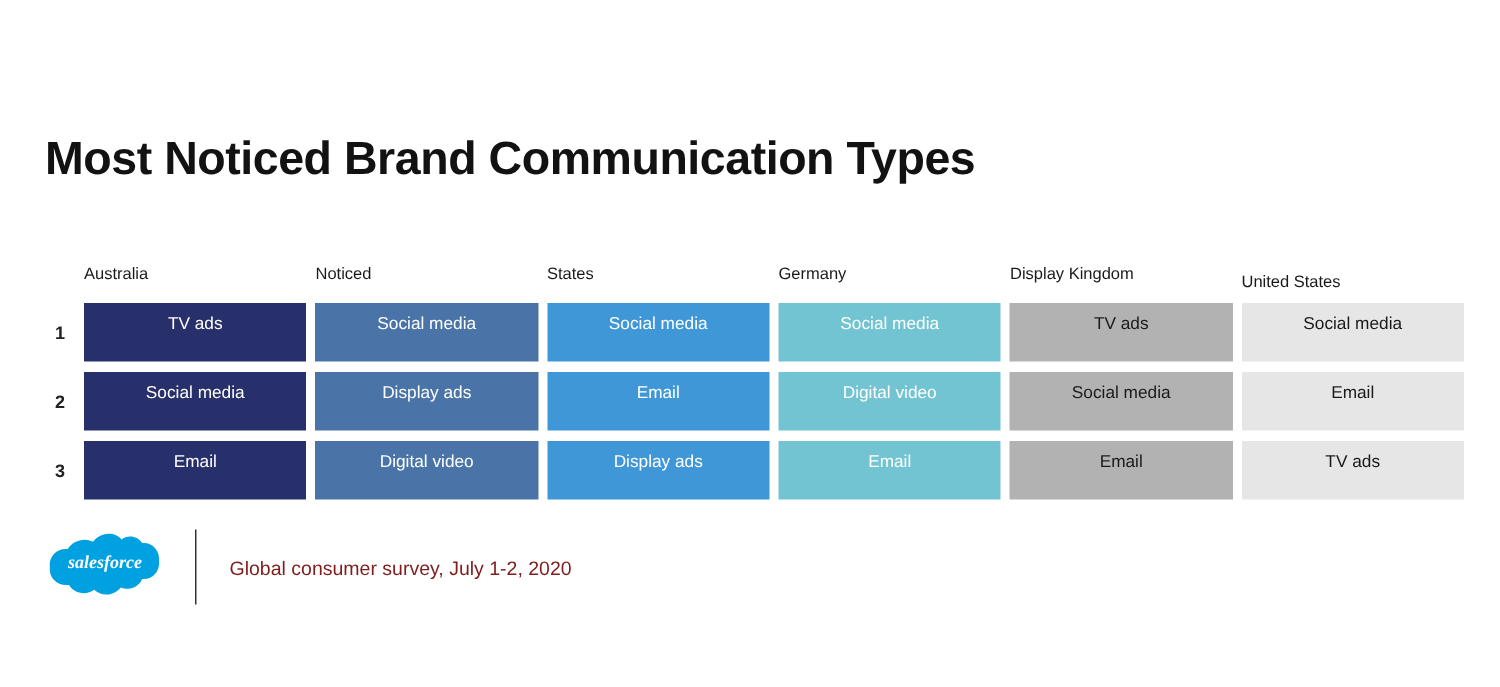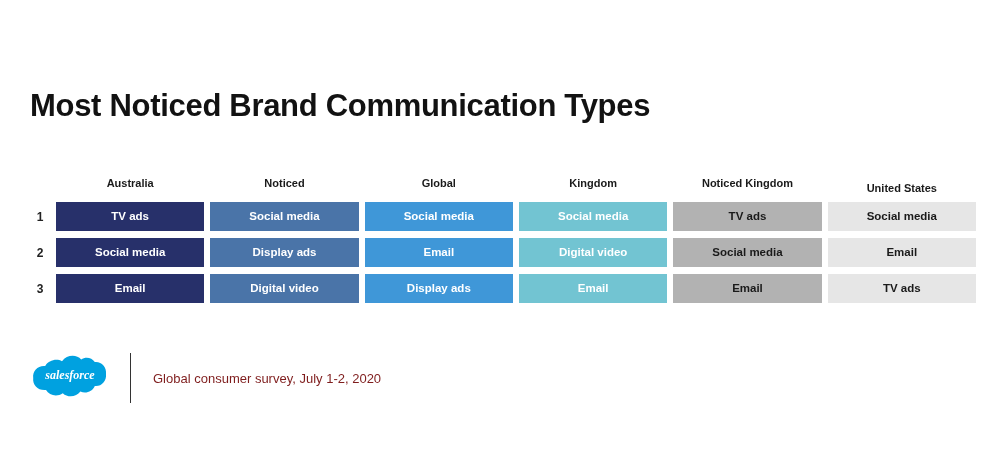--- a/index.html
+++ b/index.html
@@ -47,41 +47,40 @@
     flex: 0 0 32px;
     text-align: center;
     font-size: 12px;
     font-weight: 700;
     color: #222222;
   }
 
   .col-header {
     flex: 1 1 0;
     margin-right: 6px;
-    text-align: center;
     font-size: 11px;
-    font-weight: 700;
+    font-weight: 400;
     color: #1a1a1a;
     white-space: nowrap;
   }
   .col-header:last-child { margin-right: 0; margin-top: 10px; }
 
   .header-row { margin-bottom: 8px; }
 
   .data-row { margin-bottom: 7px; }
   .data-row:last-child { margin-bottom: 0; }
 
   .cell {
     flex: 1 1 0;
     margin-right: 6px;
-    height: 29px;
+    height: 39px;
     line-height: 29px;
     text-align: center;
     font-size: 11.5px;
-    font-weight: 700;
+    font-weight: 400;
     white-space: nowrap;
     overflow: hidden;
   }
   .cell:last-child { margin-right: 0; }
 
   
   #footer {
     position: absolute;
     left: 30px;
     top: 350px;
@@ -111,23 +110,23 @@
 <body style="background: rgb(255, 255, 255);">
 
 <div id="page-title">Most Noticed Brand Communication Types</div>
 
 <div id="matrix">
 
   <div class="header-row">
     <div class="rank-gutter"></div>
     <div class="col-header">Australia</div>
     <div class="col-header">Noticed</div>
-    <div class="col-header">Global</div>
-    <div class="col-header">Kingdom</div>
-    <div class="col-header">Noticed Kingdom</div>
+    <div class="col-header">States</div>
+    <div class="col-header">Germany</div>
+    <div class="col-header">Display Kingdom</div>
     <div class="col-header">United States</div>
   </div>
 
   <div class="data-row">
     <div class="rank-gutter">1</div>
     <div class="cell" style="background: rgb(39, 48, 106); color: rgb(255, 255, 255);">TV ads</div>
     <div class="cell" style="background: rgb(74, 116, 168); color: rgb(255, 255, 255);">Social media</div>
     <div class="cell" style="background: rgb(63, 151, 216); color: rgb(255, 255, 255);">Social media</div>
     <div class="cell" style="background: rgb(114, 196, 210); color: rgb(255, 255, 255);">Social media</div>
     <div class="cell" style="background: rgb(178, 178, 178); color: rgb(26, 26, 26);">TV ads</div>

